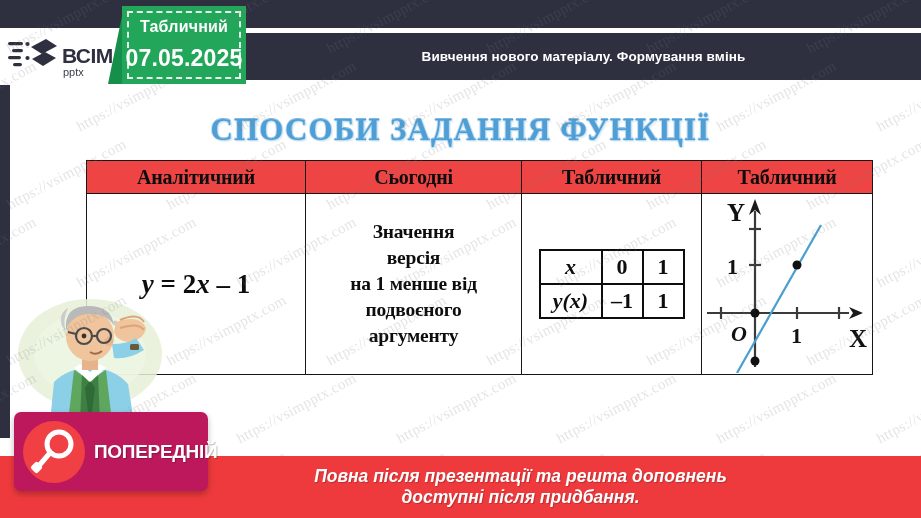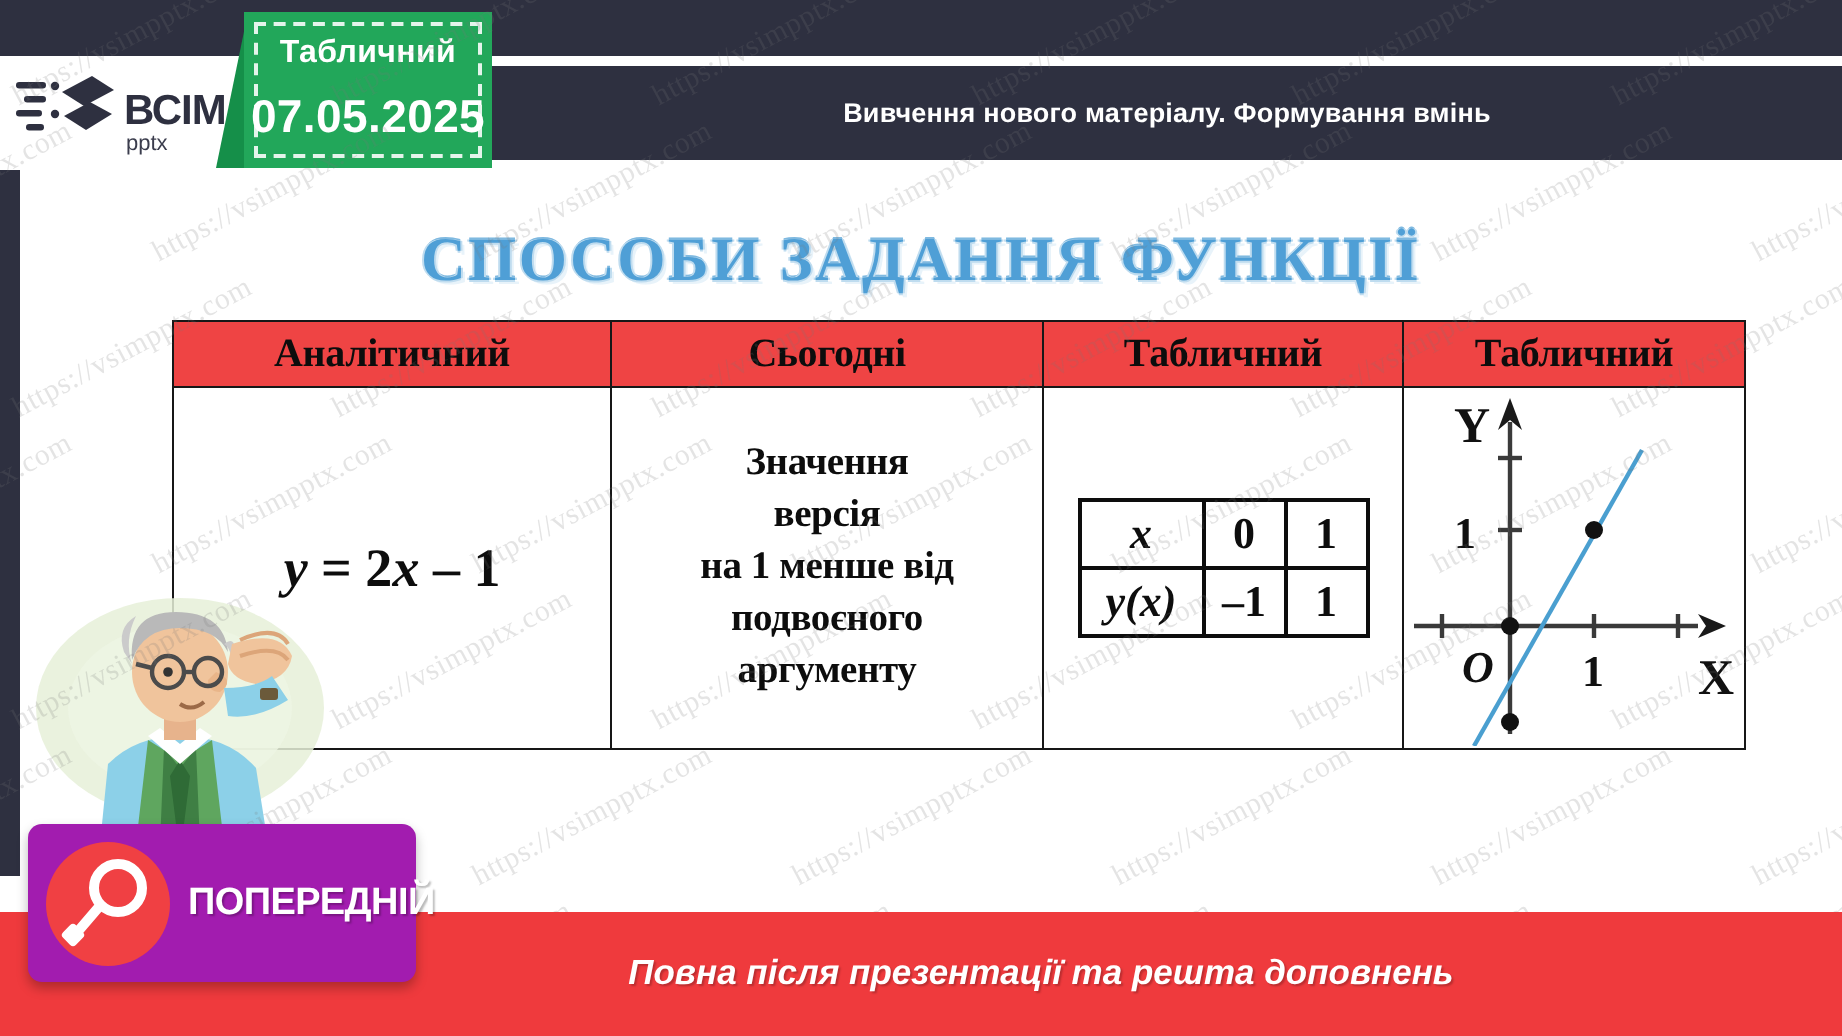--- a/index.html
+++ b/index.html
@@ -227,21 +227,21 @@
     left: 16px; bottom: 96px;
     width: 152px; height: 126px;
     z-index: 30;
   }
 
   
   .preview-badge {
     position: absolute;
     left: 14px; top: 412px;
     width: 194px; height: 79px;
-    background: #a21caf;
+    background: #be185d;
     border-radius: 7px;
     box-shadow: 0 3px 6px rgba(0,0,0,.28);
     z-index: 60;
     display: flex;
     align-items: center;
     padding-left: 9px;
   }
   .badge-circle {
     width: 62px; height: 62px;
     border-radius: 50%;
@@ -469,20 +469,21 @@
       <rect x="9" y="42" width="9" height="9" rx="2" fill="#ffffff" transform="rotate(-45 13.5 46.5)"></rect>
     </svg>
   </span>
   <span class="badge-text">
     <div>ПОПЕРЕДНІЙ</div>
   </span>
 </div>
 
 <div class="bottom-bar">
   <div class="b-left">Повна після презентації та решта доповнень</div>
+  <div class="b-left">доступні після придбання.</div>
 </div>
 
 <div id="watermarks">
     <span class="wm" style="left: 0px; top: 10px;">https://vsimpptx.com</span>
     <span class="wm" style="left: 160px; top: 10px;">https://vsimpptx.com</span>
     <span class="wm" style="left: 320px; top: 10px;">https://vsimpptx.com</span>
     <span class="wm" style="left: 480px; top: 10px;">https://vsimpptx.com</span>
     <span class="wm" style="left: 640px; top: 10px;">https://vsimpptx.com</span>
     <span class="wm" style="left: 800px; top: 10px;">https://vsimpptx.com</span>
     <span class="wm" style="left: -90px; top: 88px;">https://vsimpptx.com</span>

